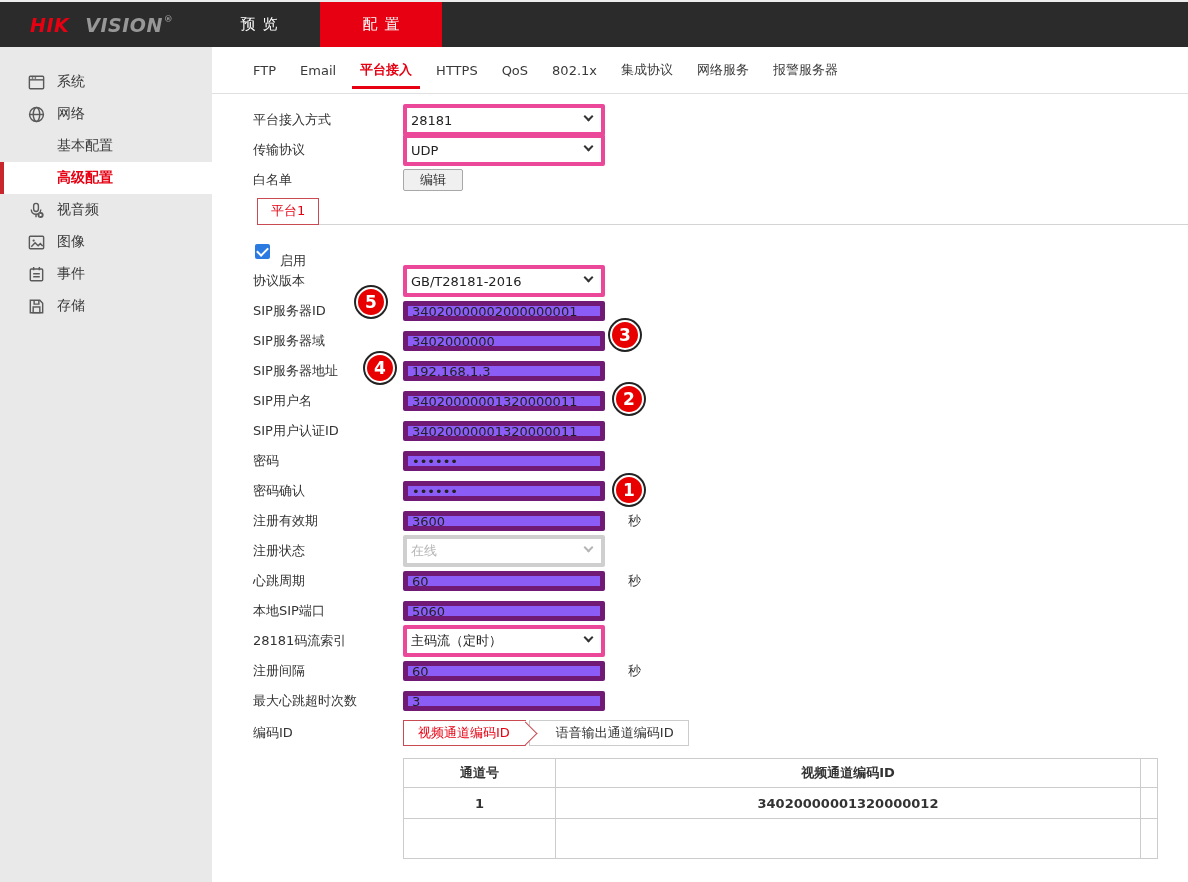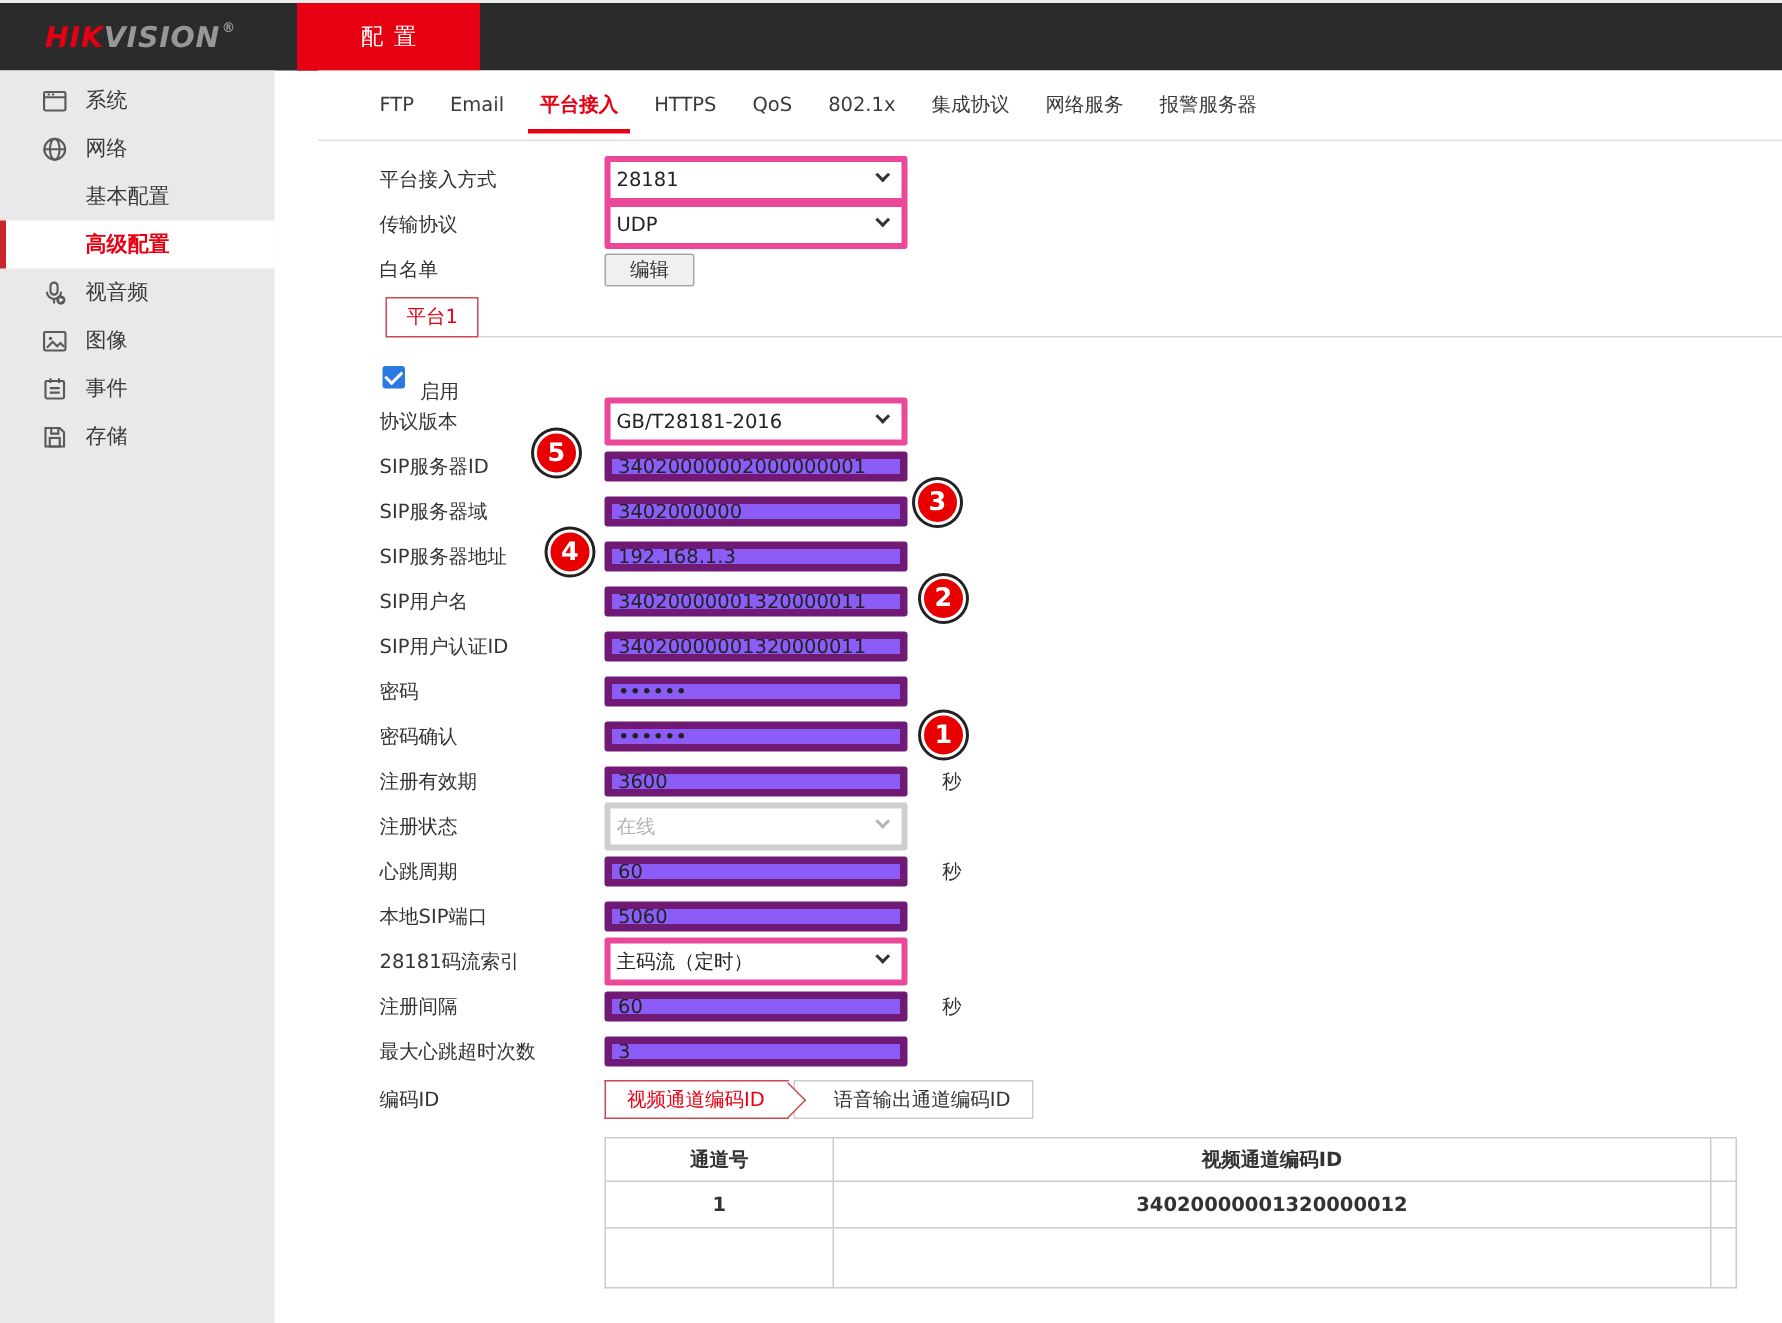--- a/index.html
+++ b/index.html
@@ -5,30 +5,30 @@
   * { box-sizing: border-box; margin: 0; padding: 0; }
   html,body { width:1188px; height:882px; overflow:hidden; background:#fff;
     font-family:"DejaVu Sans","Liberation Sans",sans-serif; }
 
   
   .topbar { position:absolute; left:0; top:0; width:1188px; height:47px;
     background:#2b2b2b; border-top:2px solid #ececec; }
   .logo { position:absolute; left:30px; top:0; height:45px; display:flex; align-items:center;
     font-style:italic; font-weight:bold; font-size:19px; letter-spacing:.5px; }
   .logo .hik { color:#e60012; }
-  .logo .vision { color:#979797; }
+  .logo .vision { color:#979797;margin-left:16px; }
   .logo .reg { color:#979797; font-size:9px; font-style:normal; vertical-align:super; margin-left:1px; position:relative; top:-6px;}
   .topnav { position:absolute; left:198px; top:0; height:45px; display:flex; }
   .ttab { width:122px; height:45px; display:flex; align-items:center; justify-content:center;
     color:#fff; font-size:15px; letter-spacing:7px; text-indent:7px; cursor:pointer; }
   .ttab.active { background:#e60012;text-align:right; }
 
   
-  .sidebar { position:absolute; left:0; top:47px; width:183px; height:835px;
-    background:#e9e9e9; padding-top:4px; }
+  .sidebar { position:absolute; left:0; top:47px; width:212px; height:835px;
+    background:#e9e9e9; padding-top:19px; }
   .side-item { height:32px; display:flex; align-items:center; padding-left:27px;
     font-size:14px; color:#3a3a3a; cursor:pointer; position:relative; }
   .side-item .icn { width:20px; height:20px; margin-right:10px; flex:none; display:flex; align-items:center; }
   .side-item.sub { padding-left:57px; }
   .side-item.active { background:#fff; color:#e60012; font-weight:bold; }
   .side-item.active::before { content:''; position:absolute; left:0; top:0; bottom:0;
     width:4px; background:#c9252c; }
 
   
   .content { position:absolute; left:212px; top:47px; width:976px; height:835px; background:#fff; }
@@ -104,20 +104,21 @@
 </head>
 <body>
 
 <div class="topbar">
   <div class="logo">
     <span class="hik">HIK</span>
       <span class="vision">VISION</span>
       <span class="reg">®</span>
   </div>
   <div class="topnav">
+    <div class="ttab">预览</div>
     <div class="ttab active">配置</div>
   </div>
 </div>
 
 <div class="sidebar">
   <div class="side-item">
     <span class="icn">
       <svg width="19" height="19" viewBox="0 0 20 20" fill="none" stroke="#5a5a5a" stroke-width="1.5">
         <rect x="2.5" y="3.5" width="15" height="13" rx="1"></rect>
           <path d="M2.5 7.2h15"></path>

